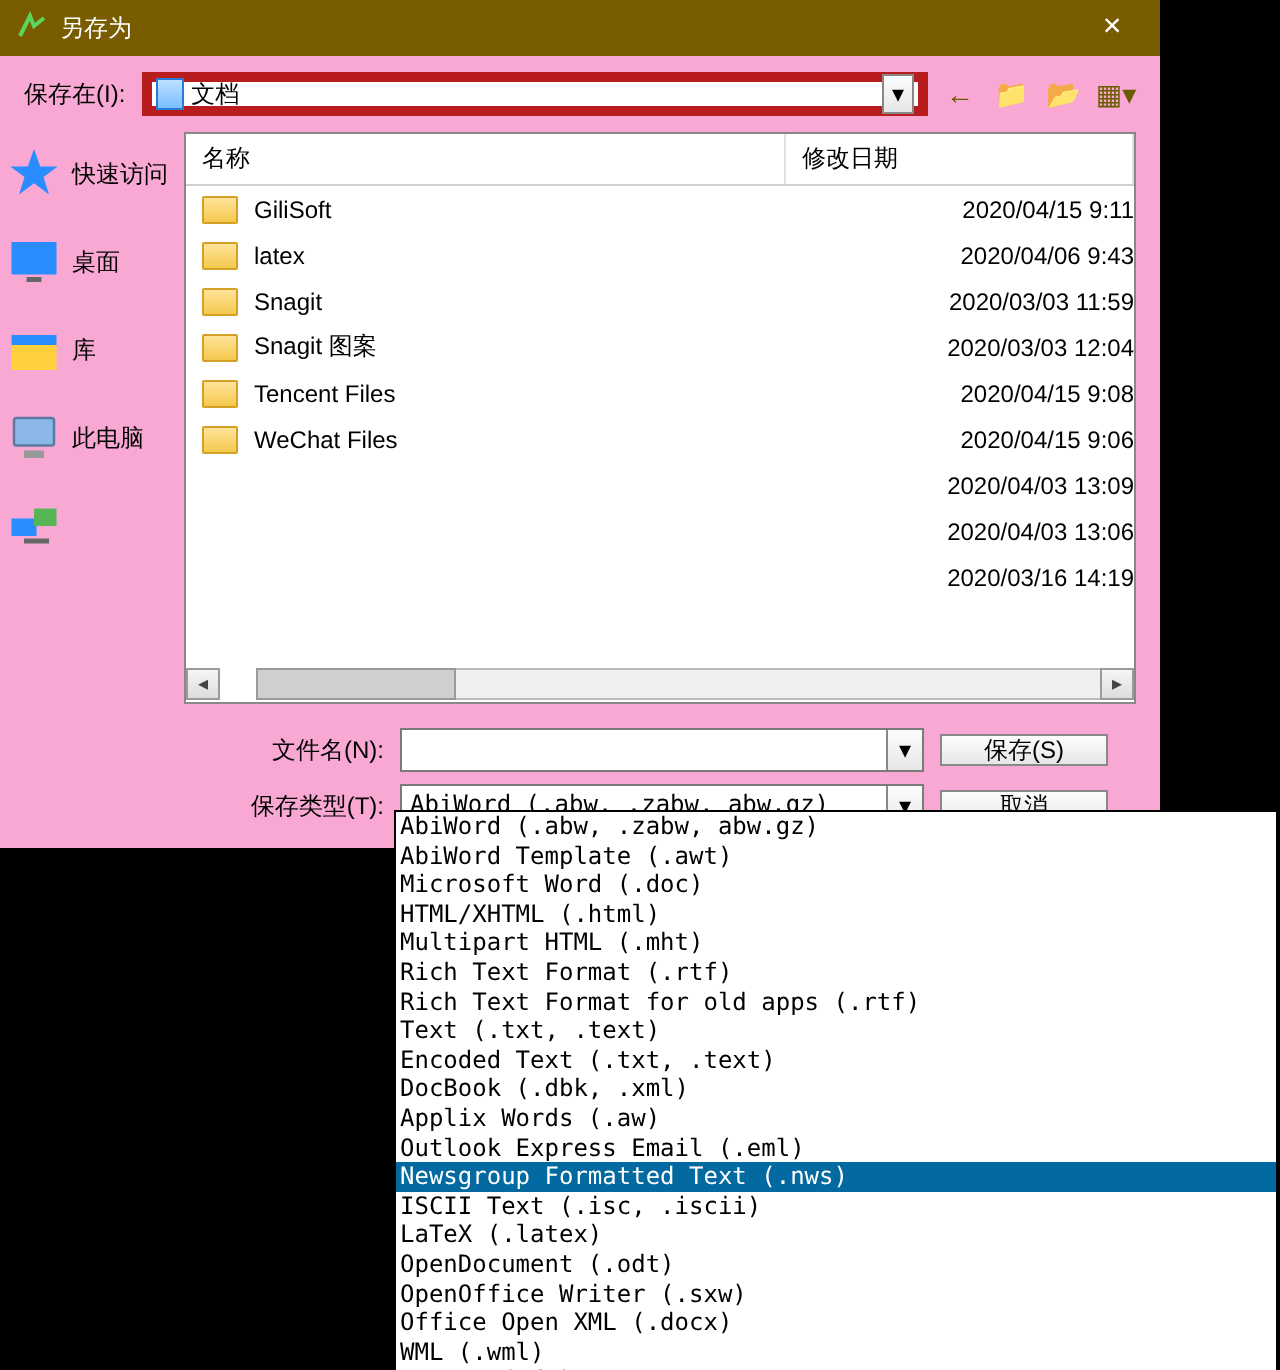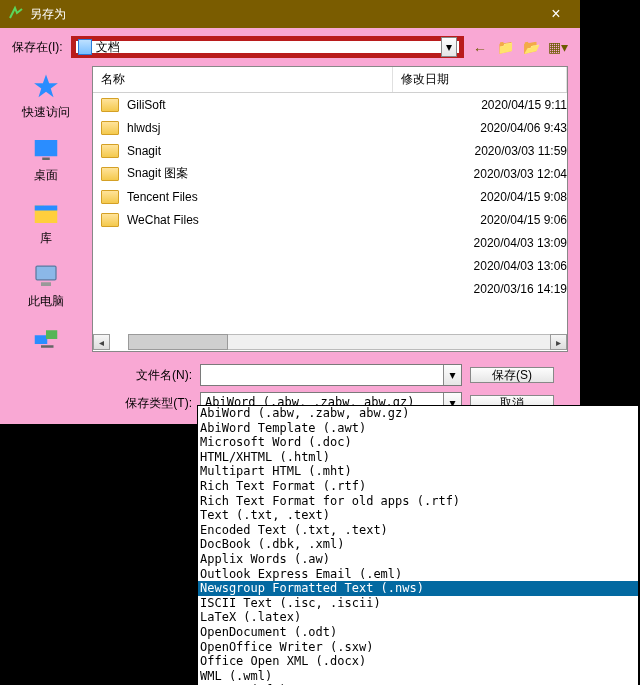--- a/index.html
+++ b/index.html
@@ -12,21 +12,21 @@
   .toolbar { display: flex; align-items: center; padding: 8px 12px; gap: 6px; }
   .toolbar-label { color: #000; margin-right: 2px; }
   .folder-select { flex: 1; display: flex; align-items: center; border: 5px solid #b91c1c; height: 22px; background: #fff; padding: 0 2px; }
   .folder-select .doc-icon { width: 14px; height: 16px; background: linear-gradient(#bde0ff,#7abfff); border: 1px solid #2a7ad8; }
   .folder-select .label { flex: 1; padding: 0 4px; }
   .folder-select .dd { width: 16px; height: 20px; border: 1px solid #888; display: flex; align-items: center; justify-content: center; background: linear-gradient(#fdfdfd,#e6e6e6); }
   .nav-icons { display: flex; gap: 6px; align-items: center; }
   .nav-icons span { width: 20px; height: 20px; display: flex; align-items: center; justify-content: center; color: #6b5b00; font-size: 14px; }
   .content { flex: 1; display: flex; overflow: hidden; }
   .sidebar { width: 92px; display: flex; flex-direction: column; align-items: center; padding-top: 6px; gap: 14px; }
-  .sb-item { display: flex; flex-direction: column; align-items: center; gap: 2px; color: #000; font-size: 12px; width: 100%; cursor: pointer; }
+  .sb-item { display: flex; flex-direction: row; align-items: center; gap: 2px; color: #000; font-size: 12px; width: 100%; cursor: pointer; }
   .ico { width: 34px; height: 30px; }
   .ico-star svg, .ico-desktop svg, .ico-lib svg, .ico-pc svg, .ico-net svg { width: 100%; height: 100%; }
   .listpane { flex: 1; border: 1px solid #888; margin: 0 12px 6px 0; background: #fff; display: flex; flex-direction: column; overflow: hidden; }
   .listhead { display: flex; background: #fff; border-bottom: 1px solid #d0d0d0; }
   .listhead div { padding: 4px 8px; border-right: 1px solid #e0e0e0; font-size: 12px; }
   .col-name { width: 300px; }
   .col-date { flex: 1; }
   .listbody { flex: 1; overflow: hidden; }
   .row { display: flex; align-items: center; height: 23px; padding-left: 8px; cursor: pointer; }
   .row .f-ico { width: 18px; height: 14px; background: linear-gradient(#ffe39a,#f4c94d); border: 1px solid #d4a025; border-radius: 1px; margin-right: 8px; }
@@ -122,21 +122,21 @@
         <div class="col-date">修改日期</div>
       </div>
       <div class="listbody" id="file-rows">
           <div class="row">
             <span class="f-ico"></span>
             <span class="cell-name">GiliSoft</span>
             <span class="cell-date">2020/04/15 9:11</span>
           </div>
           <div class="row">
             <span class="f-ico"></span>
-            <span class="cell-name">hlwdsj</span>
+            <span class="cell-name">latex</span>
             <span class="cell-date">2020/04/06 9:43</span>
           </div>
           <div class="row">
             <span class="f-ico"></span>
             <span class="cell-name">Snagit</span>
             <span class="cell-date">2020/03/03 11:59</span>
           </div>
           <div class="row">
             <span class="f-ico"></span>
             <span class="cell-name">Snagit 图案</span>

